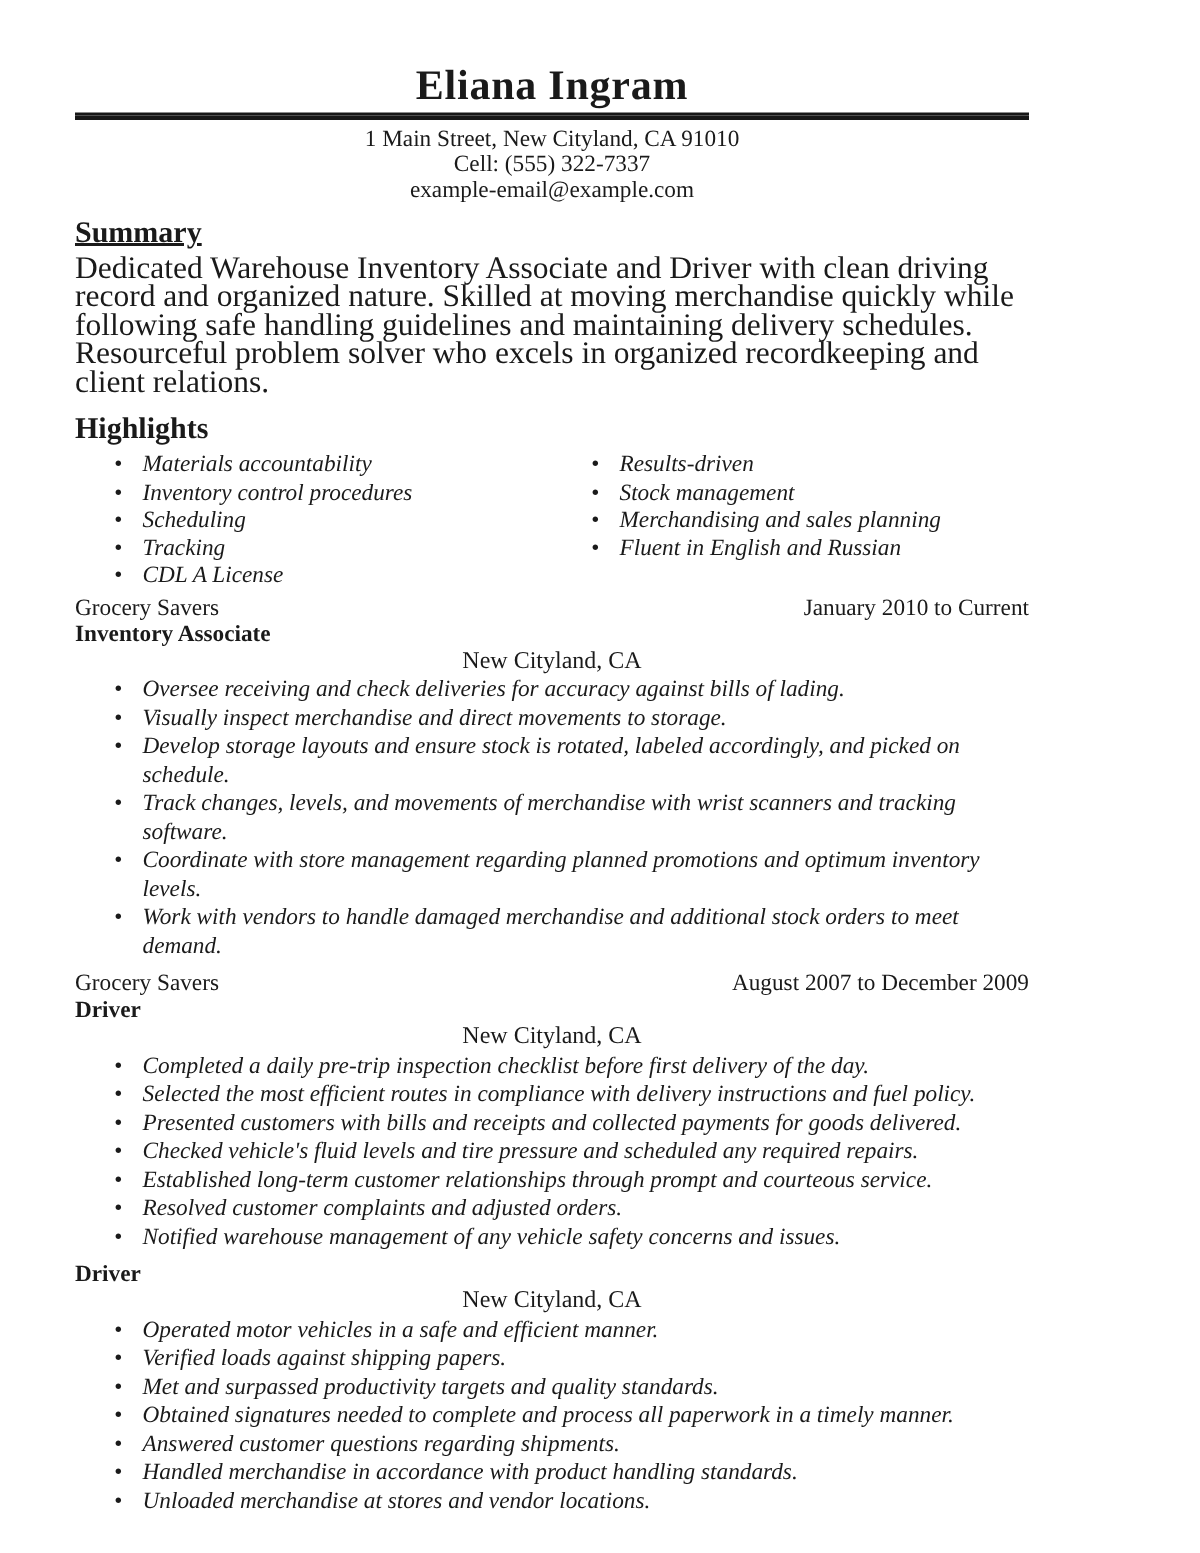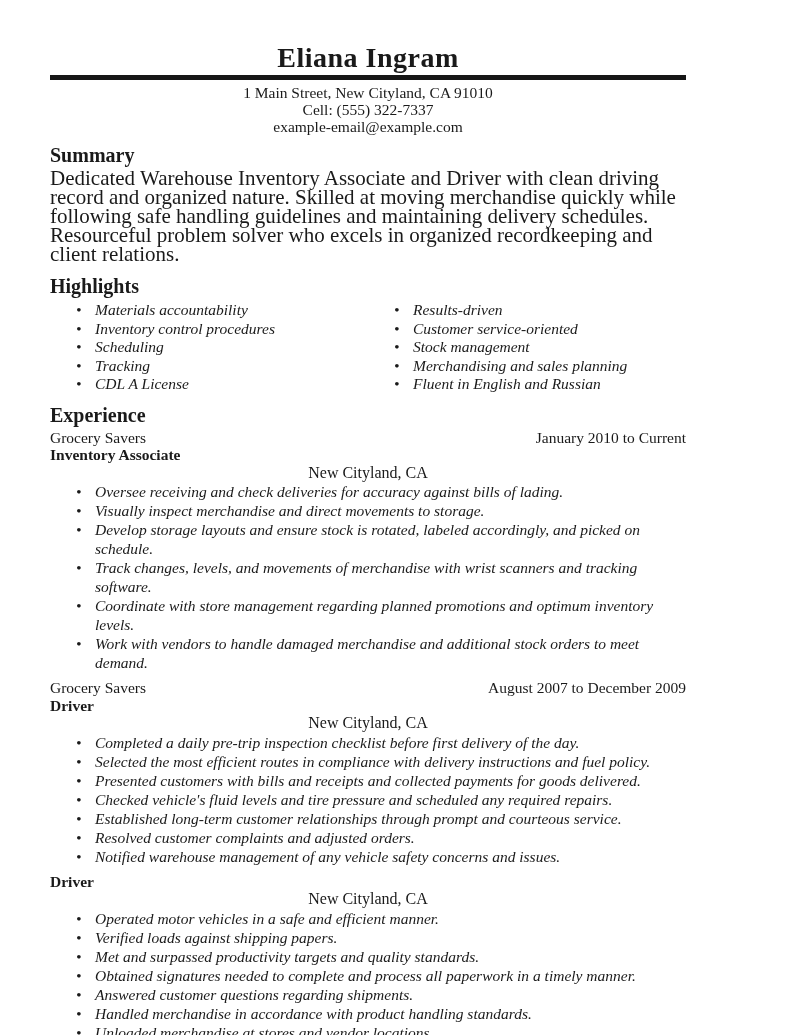--- a/index.html
+++ b/index.html
@@ -34,21 +34,21 @@
     font-size: 15.5px;
     line-height: 17px;
   }
 
   
   .section-heading {
     font-size: 20px;
     line-height: 22px;
     font-weight: bold;
   }
-  .summary-section .section-heading { margin-top: 9px; }
+  .summary-section .section-heading { margin-top: 9px; text-decoration: underline; }
   .summary-text {
     margin-top: 3px;
     font-size: 21px;
     line-height: 19px;
   }
   .highlights-section .section-heading { margin-top: 11px; }
   .experience-section .section-heading { margin-top: 10px; }
 
   
   ul { list-style: none; font-style: italic; }
@@ -118,30 +118,28 @@
     <div class="hl-cols">
       <ul class="hl-col-left">
         <li>Materials accountability</li>
         <li>Inventory control procedures</li>
         <li>Scheduling</li>
         <li>Tracking</li>
         <li>CDL A License</li>
       </ul>
       <ul class="hl-col-right">
         <li>Results-driven</li>
-        <li>Customer service-oriented</li>
         <li>Stock management</li>
         <li>Merchandising and sales planning</li>
         <li>Fluent in English and Russian</li>
       </ul>
     </div>
   </section>
 
   <section class="experience-section">
-    <h2 class="section-heading">Experience</h2>
 
     <article class="job">
       <div class="job-head">
         <span class="job-company">Grocery Savers</span>
         <span class="job-dates">January 2010 to Current</span>
       </div>
       <div class="job-title">Inventory Associate</div>
       <div class="job-loc">New Cityland, CA</div>
       <ul>
         <li>Oversee receiving and check deliveries for accuracy against bills of lading.</li>

